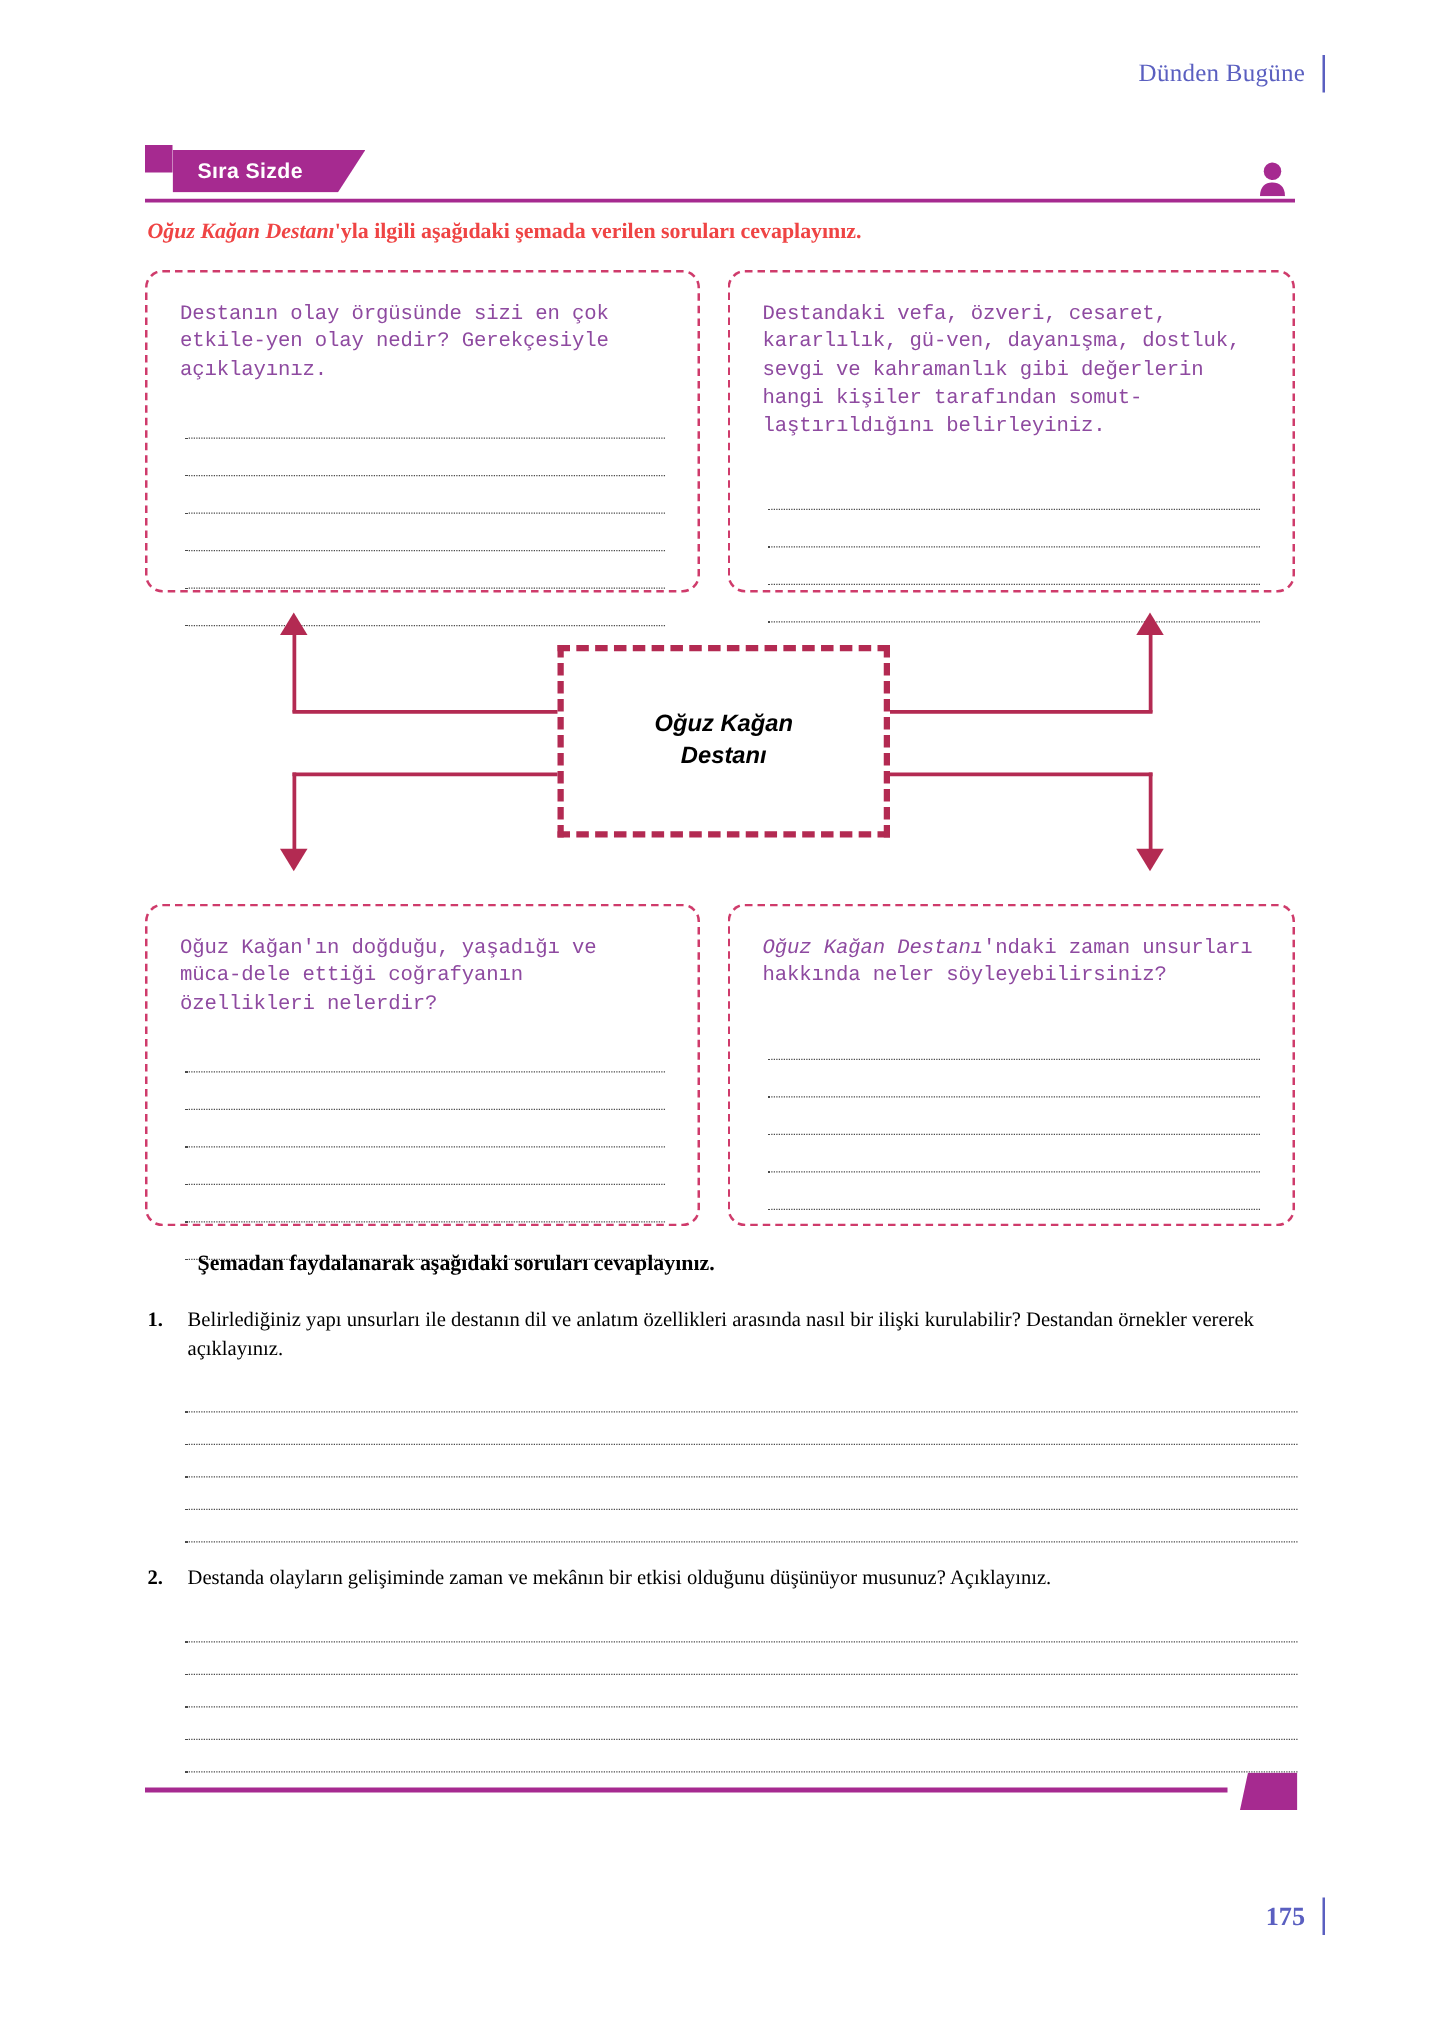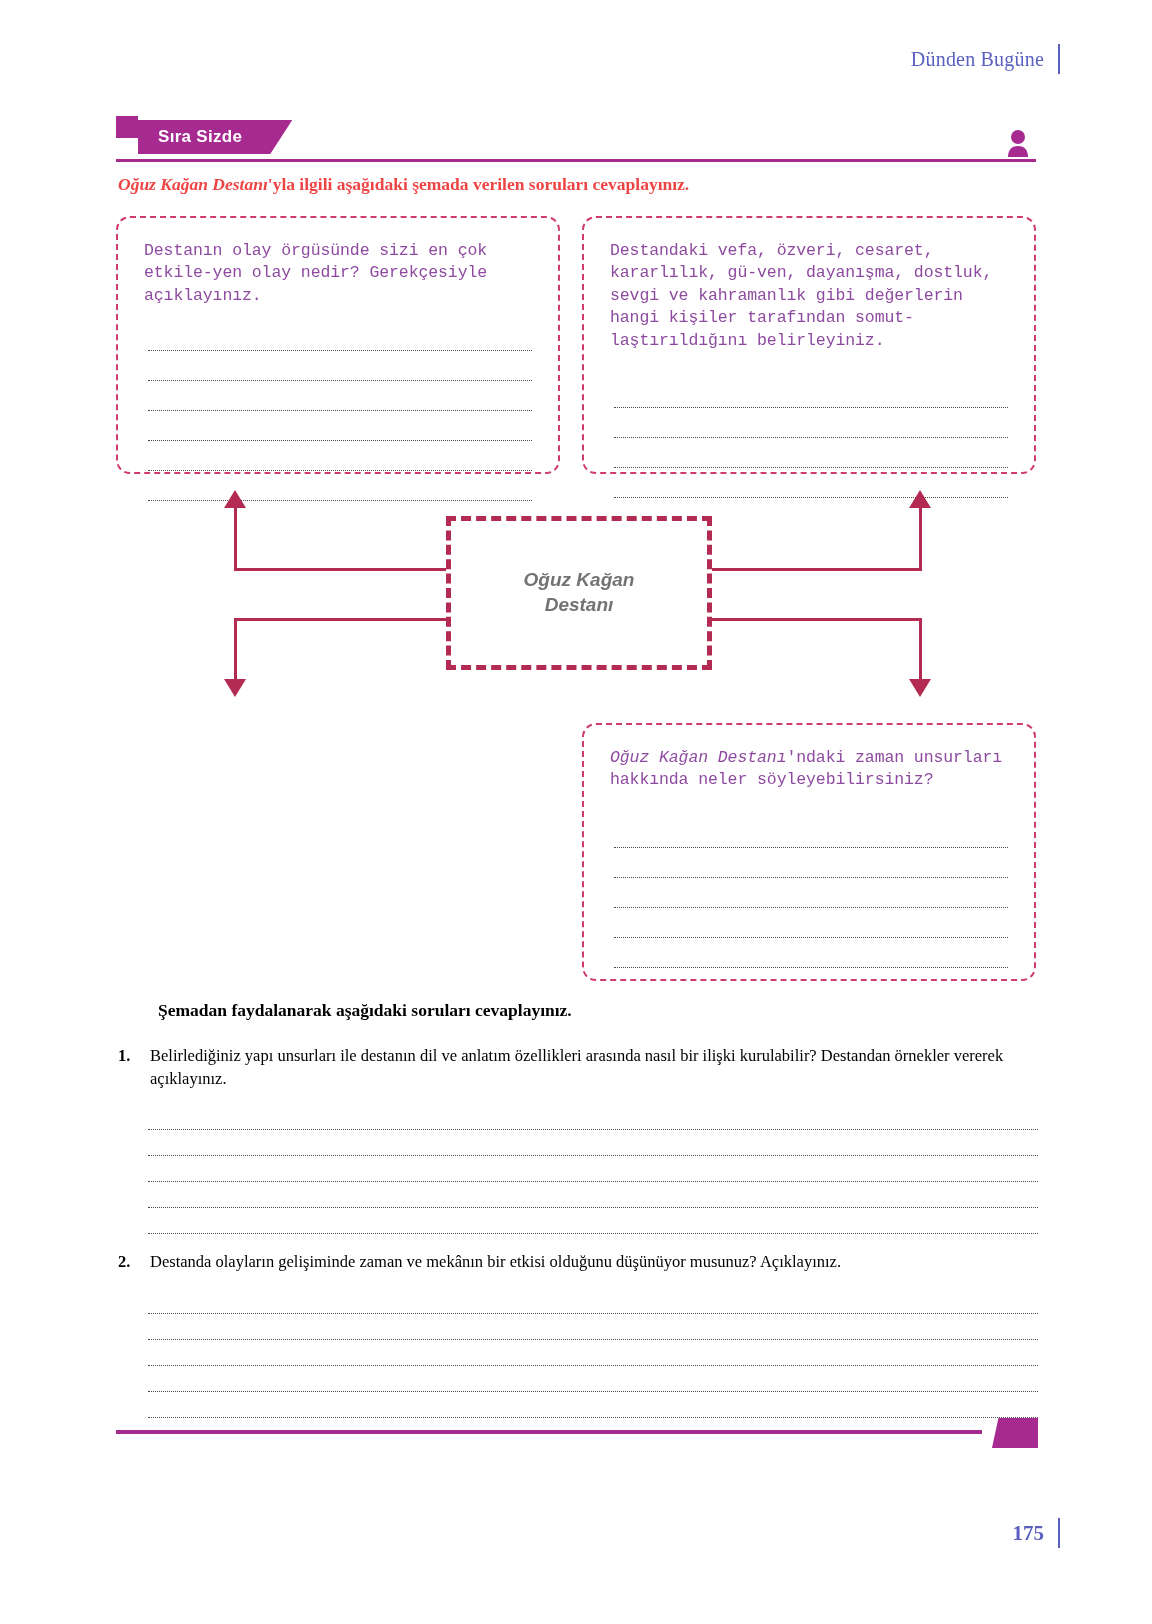--- a/index.html
+++ b/index.html
@@ -148,21 +148,21 @@
     display: flex;
     align-items: center;
     justify-content: center;
     text-align: center;
   }
   .center-label {
     font-size: 19px;
     font-weight: bold;
     font-style: italic;
     line-height: 1.3;
-    color: #737373;
+    color: #000000;
     white-space: pre-line;
   }
 
   
   .conn { position: absolute; background: #b32a52; }
   .conn-h { height: 3px; }
   .conn-v { width: 3px; }
   .arrowhead {
     position: absolute;
     width: 0; height: 0;
@@ -294,20 +294,31 @@
   <div class="qbox qbox-tr">
     <div class="qtext">Destandaki vefa, özveri, cesaret, kararlılık, gü-ven, dayanışma, dostluk, sevgi ve kahramanlık gibi değerlerin hangi kişiler  tarafından somut-laştırıldığını belirleyiniz.</div>
     <div class="lines">
       <div class="ln"></div>
       <div class="ln"></div>
       <div class="ln"></div>
       <div class="ln"></div>
     </div>
   </div>
 
+  <div class="qbox qbox-bl">
+    <div class="qtext">Oğuz Kağan'ın doğduğu, yaşadığı ve müca-dele ettiği coğrafyanın özellikleri nelerdir?</div>
+    <div class="lines">
+      <div class="ln"></div>
+      <div class="ln"></div>
+      <div class="ln"></div>
+      <div class="ln"></div>
+      <div class="ln"></div>
+      <div class="ln"></div>
+    </div>
+  </div>
 
   <div class="qbox qbox-br">
     <div class="qtext">
       <span class="it">Oğuz Kağan Destanı</span><span>'ndaki zaman unsurları hakkında neler söyleyebilirsiniz?</span>
     </div>
     <div class="lines">
       <div class="ln"></div>
       <div class="ln"></div>
       <div class="ln"></div>
       <div class="ln"></div>

